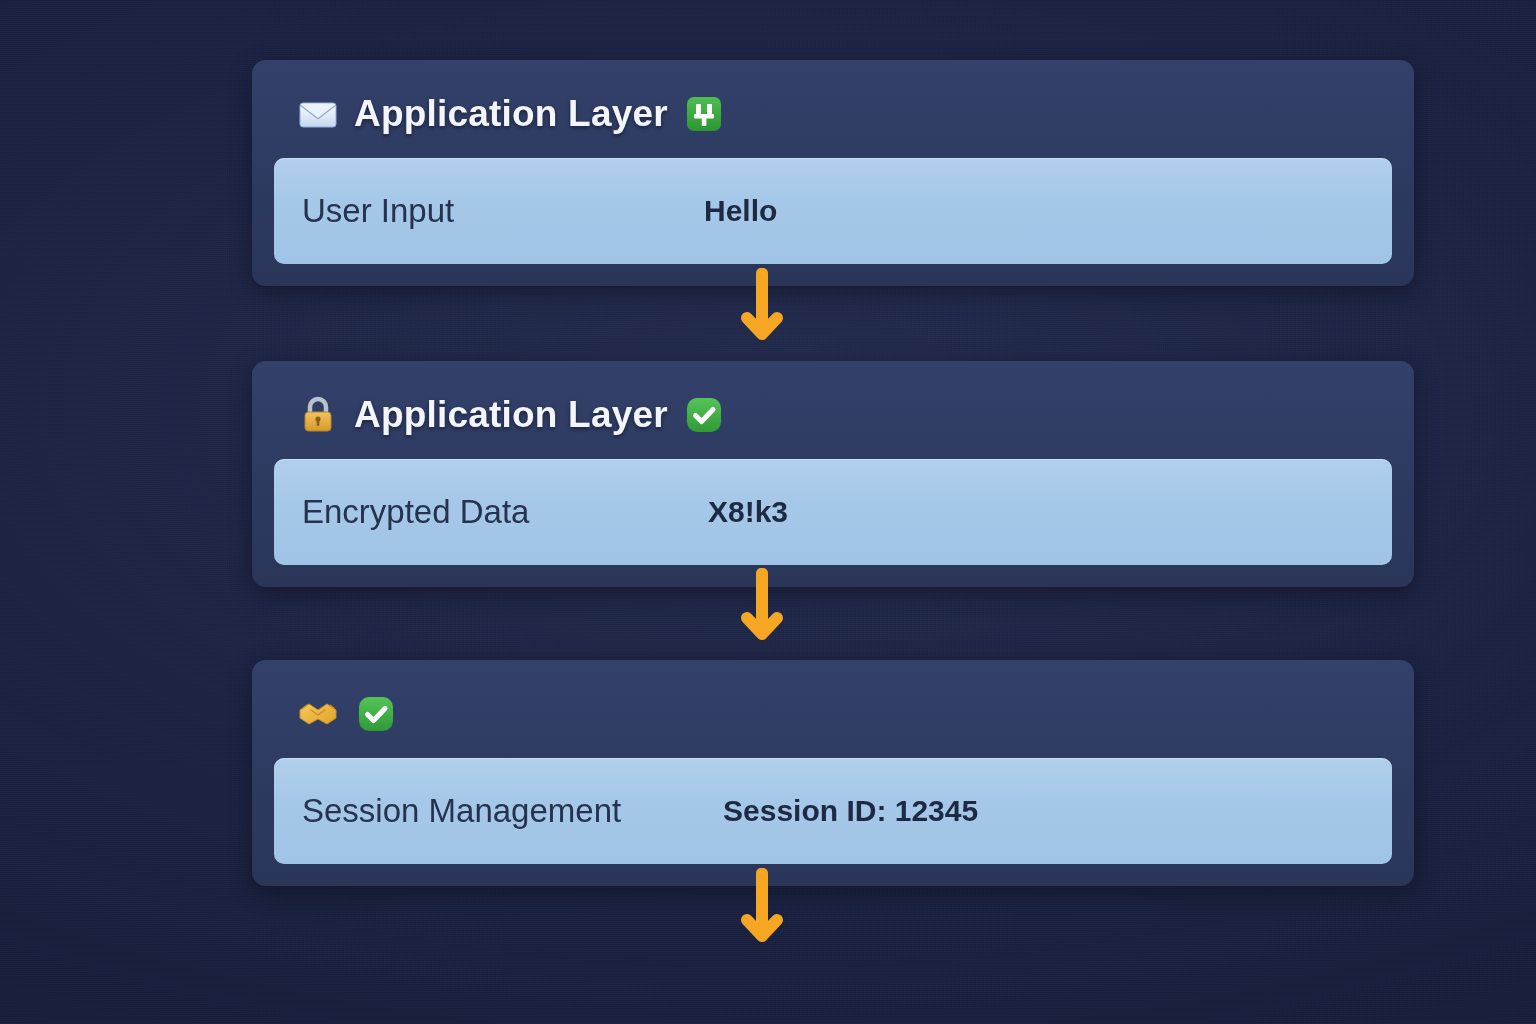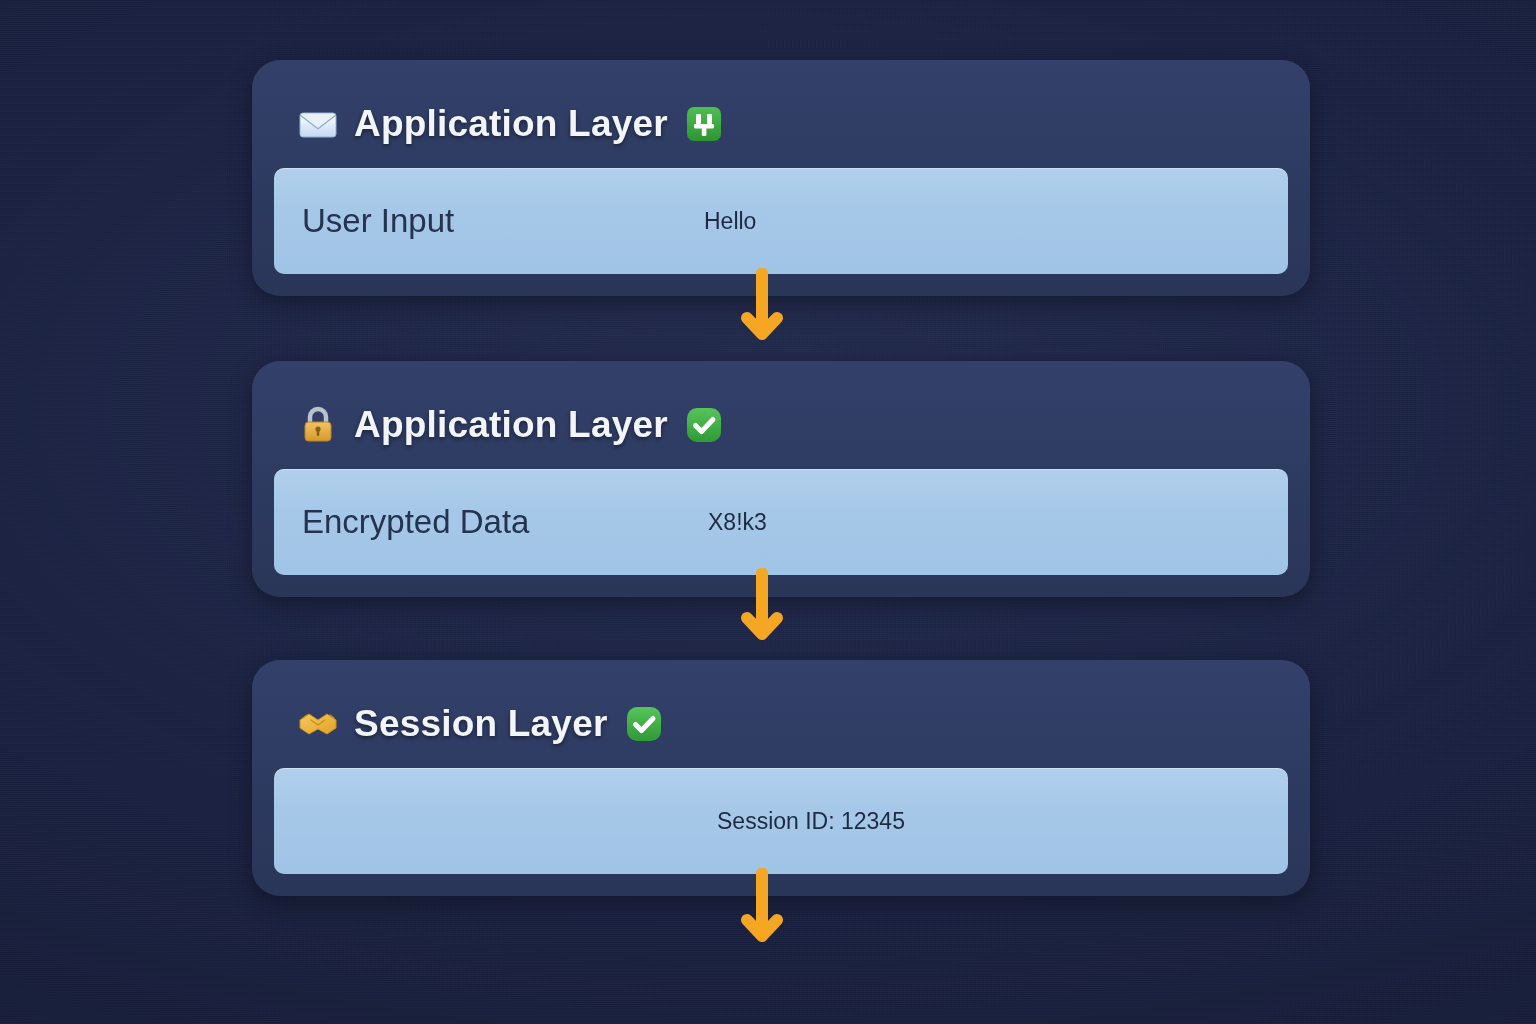--- a/index.html
+++ b/index.html
@@ -35,25 +35,25 @@
 
   .stage {
     position: absolute;
     inset: 0;
   }
 
   
   .layer-panel {
     position: absolute;
     left: 252px;
-    width: 1058px;
-    border-radius: 28px;
+    width: 1162px;
+    border-radius: 14px;
     background: linear-gradient(180deg, #33406a 0%, #2d3a60 55%, #2a3658 100%);
     box-shadow: 0 6px 22px rgba(0,0,0,.35);
-    padding: 38px 22px 22px 22px;
+    padding: 28px 22px 22px 22px;
   }
 
   .layer-title {
     display: flex;
     align-items: center;
     gap: 14px;
     font-size: 37px;
     font-weight: bold;
     color: #f2f5fb;
     letter-spacing: .2px;
@@ -88,31 +88,31 @@
   }
 
   .data-label {
     font-size: 33px;
     font-weight: normal;
     color: #263350;
     white-space: nowrap;
   }
 
   .data-value {
-    font-size: 23px;
-    font-weight: normal;
+    font-size: 30px;
+    font-weight: bold;
     color: #1e2a44;
     white-space: nowrap;
     margin-left: auto;
   }
 
   
   .data-card.v-offset-1 .data-value { margin-left: 0; position: absolute; left: 430px; }
   .data-card.v-offset-2 .data-value { margin-left: 4px; position: absolute; left: 430px; }
-  .data-card.v-offset-3 .data-value { margin-left: 8px; position: absolute; left: 435px; }
+  .data-card.v-offset-3 .data-value { margin-left: 14px; position: absolute; left: 435px; }
   .data-card { position: relative; }
 
   
   .flow-arrow {
     position: absolute;
     left: 740px;
     width: 44px;
     display: block;
   }
   .flow-arrow svg { display: block; }
@@ -222,35 +222,35 @@
             <linearGradient id="hsg" x1="0" y1="0" x2="1" y2="1">
               <stop offset="0" stop-color="#f7c95e"></stop>
               <stop offset="1" stop-color="#e0a227"></stop>
             </linearGradient>
           </defs>
           <path d="M3 17 L12 11 L21 17 L30 11 L39 17 L39 25 L30 31 L21 26 L12 31 L3 25 Z" fill="url(#hsg)" stroke="#c98f1d" stroke-width="1" stroke-linejoin="round"></path>
           <path d="M14 17 L21 22 L28 17" fill="none" stroke="#c98f1d" stroke-width="1.4" stroke-linecap="round"></path>
           <path d="M6 15 L10 12 M33 12 L37 15" stroke="#c98f1d" stroke-width="1.2" stroke-linecap="round"></path>
         </svg>
       </span>
-      <span>Session Layer</span>
       <span class="emoji">
         <svg class="ic" viewBox="0 0 42 42" xmlns="http://www.w3.org/2000/svg">
           <defs>
             <linearGradient id="gck2" x1="0" y1="0" x2="0" y2="1">
               <stop offset="0" stop-color="#56c45a"></stop>
               <stop offset="1" stop-color="#2f9a36"></stop>
             </linearGradient>
           </defs>
           <rect x="4" y="4" width="34" height="34" rx="10" fill="url(#gck2)"></rect>
           <path d="M12.5 21.5 L18.5 27.5 L30 15.5" fill="none" stroke="#ffffff" stroke-width="5" stroke-linecap="round" stroke-linejoin="round"></path>
         </svg>
       </span>
     </div>
     <div class="data-card v-offset-3">
+      <span class="data-label">Session Management</span>
       <span class="data-value">Session ID: 12345</span>
     </div>
   </div>
 
   <div class="flow-arrow" style="top:868px;height:90px;">
     <svg width="44" height="90" viewBox="0 0 44 90" xmlns="http://www.w3.org/2000/svg">
       <rect x="16" y="0" width="12" height="62" rx="5" fill="#f5a623"></rect>
       <path d="M7 52 L22 68 L37 52" fill="none" stroke="#f5a623" stroke-width="12" stroke-linecap="round" stroke-linejoin="round"></path>
     </svg>
   </div>

